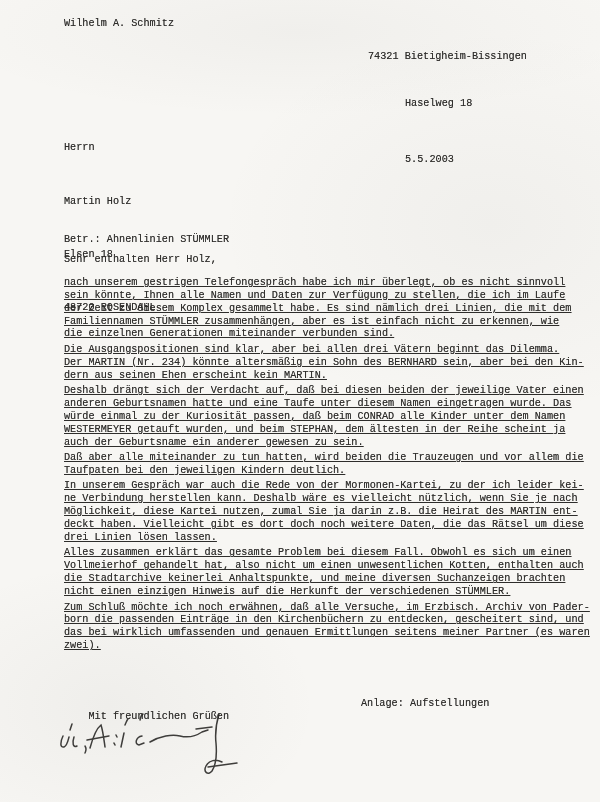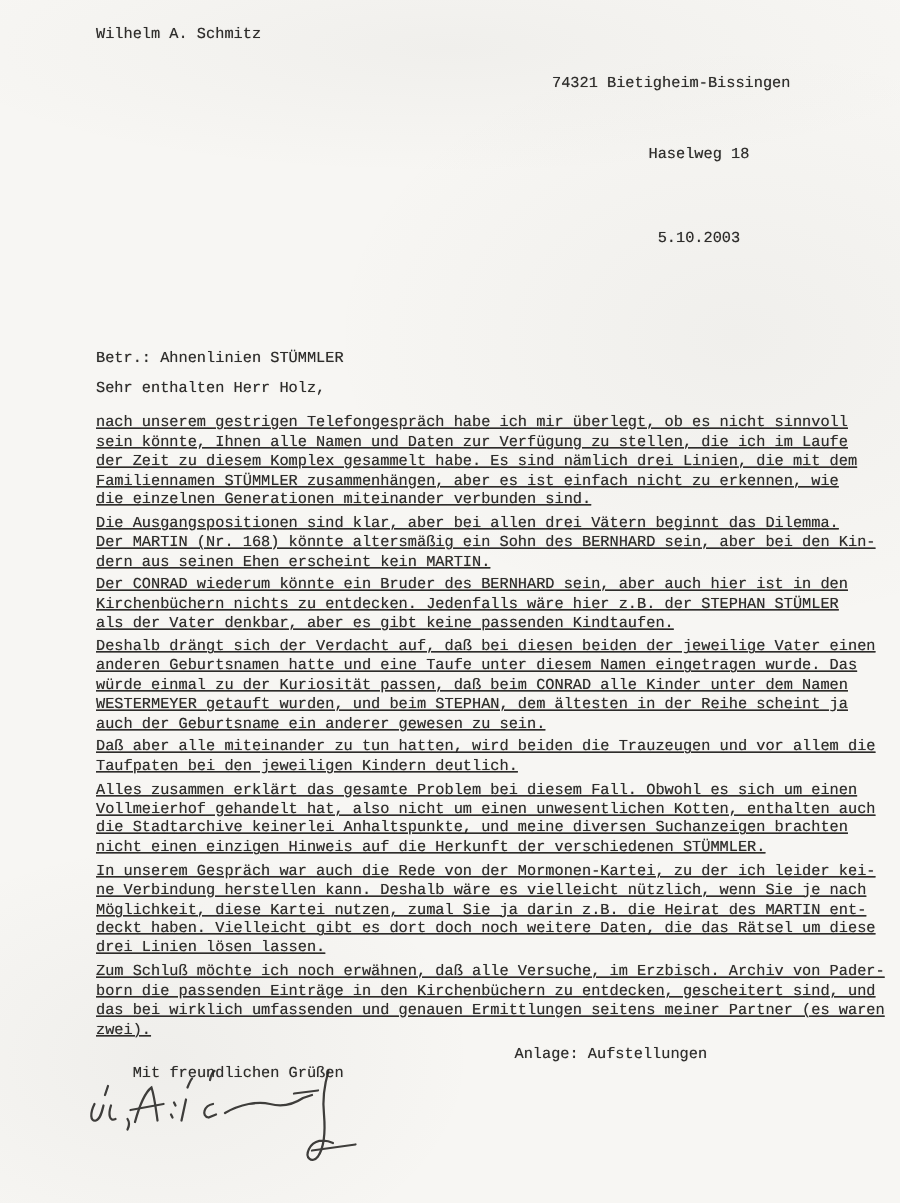--- a/index.html
+++ b/index.html
@@ -29,21 +29,20 @@
     top: 18px;
     white-space: pre;
   }
 
   .sender-address {
     position: absolute;
     left: 368px;
     top: 18px;
     line-height: 15.5px;
     white-space: pre;
-    text-align: center;
   }
   .sender-address .indent { padding-left: 37px; }
   .sender-address .date-line { margin-top: 10px; }
 
   .recipient {
     position: absolute;
     left: 64px;
     top: 104px;
     line-height: 17.7px;
     white-space: pre;
@@ -61,75 +60,78 @@
 
   .closing-row {
     position: absolute;
     left: 64px;
     top: 698px;
     width: 528px;
     white-space: pre;
   }
   .enclosure {
     position: absolute;
-    left: 279px;
+    left: 297px;
     top: 0;
     white-space: pre;
   }
 
   .signature {
     position: absolute;
     left: 56px;
     top: 710px;
   }
 </style>
 </head>
 <body>
 
 <div class="page">
 
   <div class="sender-name">Wilhelm A. Schmitz</div>
 
   <div class="sender-address">
     <div>74321 Bietigheim-Bissingen</div>
     <div class="indent">Haselweg 18</div>
-    <div class="indent date-line">5.10.2003</div>
+    <div class="indent date-line">5.5.2003</div>
   </div>
 
+  <div class="recipient">
+    <div>Herrn</div>
+    <div>Martin Holz</div>
+    <div>Elsen 18</div>
+    <div>48720 ROSENDAHL</div>
+  </div>
 
   <div class="body-block">
     <div class="subject">Betr.: Ahnenlinien STÜMMLER</div>
     <div class="salutation">Sehr enthalten Herr Holz,</div>
     <p class="para">nach unserem gestrigen Telefongespräch habe ich mir überlegt, ob es nicht sinnvoll
 sein könnte, Ihnen alle Namen und Daten zur Verfügung zu stellen, die ich im Laufe
 der Zeit zu diesem Komplex gesammelt habe. Es sind nämlich drei Linien, die mit dem
 Familiennamen STÜMMLER zusammenhängen, aber es ist einfach nicht zu erkennen, wie
 die einzelnen Generationen miteinander verbunden sind.</p>
     <p class="para">Die Ausgangspositionen sind klar, aber bei allen drei Vätern beginnt das Dilemma.
-Der MARTIN (Nr. 168) könnte altersmäßig ein Sohn des BERNHARD sein, aber bei den Kin-
+Der MARTIN (Nr. 234) könnte altersmäßig ein Sohn des BERNHARD sein, aber bei den Kin-
 dern aus seinen Ehen erscheint kein MARTIN.</p>
-    <p class="para">Der CONRAD wiederum könnte ein Bruder des BERNHARD sein, aber auch hier ist in den
-Kirchenbüchern nichts zu entdecken. Jedenfalls wäre hier z.B. der STEPHAN STÜMLER
-als der Vater denkbar, aber es gibt keine passenden Kindtaufen.</p>
     <p class="para">Deshalb drängt sich der Verdacht auf, daß bei diesen beiden der jeweilige Vater einen
 anderen Geburtsnamen hatte und eine Taufe unter diesem Namen eingetragen wurde. Das
 würde einmal zu der Kuriosität passen, daß beim CONRAD alle Kinder unter dem Namen
 WESTERMEYER getauft wurden, und beim STEPHAN, dem ältesten in der Reihe scheint ja
 auch der Geburtsname ein anderer gewesen zu sein.</p>
     <p class="para">Daß aber alle miteinander zu tun hatten, wird beiden die Trauzeugen und vor allem die
 Taufpaten bei den jeweiligen Kindern deutlich.</p>
-    <p class="para">Alles zusammen erklärt das gesamte Problem bei diesem Fall. Obwohl es sich um einen
-Vollmeierhof gehandelt hat, also nicht um einen unwesentlichen Kotten, enthalten auch
-die Stadtarchive keinerlei Anhaltspunkte, und meine diversen Suchanzeigen brachten
-nicht einen einzigen Hinweis auf die Herkunft der verschiedenen STÜMMLER.</p>
     <p class="para">In unserem Gespräch war auch die Rede von der Mormonen-Kartei, zu der ich leider kei-
 ne Verbindung herstellen kann. Deshalb wäre es vielleicht nützlich, wenn Sie je nach
 Möglichkeit, diese Kartei nutzen, zumal Sie ja darin z.B. die Heirat des MARTIN ent-
 deckt haben. Vielleicht gibt es dort doch noch weitere Daten, die das Rätsel um diese
 drei Linien lösen lassen.</p>
+    <p class="para">Alles zusammen erklärt das gesamte Problem bei diesem Fall. Obwohl es sich um einen
+Vollmeierhof gehandelt hat, also nicht um einen unwesentlichen Kotten, enthalten auch
+die Stadtarchive keinerlei Anhaltspunkte, und meine diversen Suchanzeigen brachten
+nicht einen einzigen Hinweis auf die Herkunft der verschiedenen STÜMMLER.</p>
     <p class="para">Zum Schluß möchte ich noch erwähnen, daß alle Versuche, im Erzbisch. Archiv von Pader-
 born die passenden Einträge in den Kirchenbüchern zu entdecken, gescheitert sind, und
 das bei wirklich umfassenden und genauen Ermittlungen seitens meiner Partner (es waren
 zwei).</p>
   </div>
 
   <div class="closing-row">
     <span>Mit freundlichen Grüßen</span>
     <span class="enclosure">Anlage: Aufstellungen</span>
   </div>

